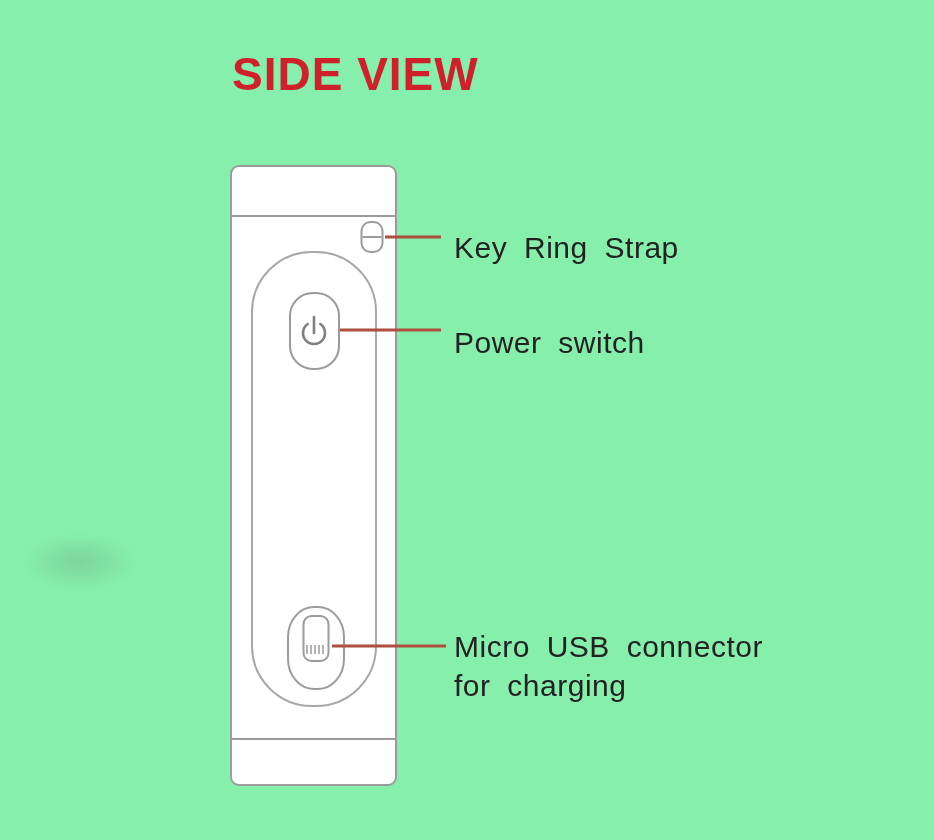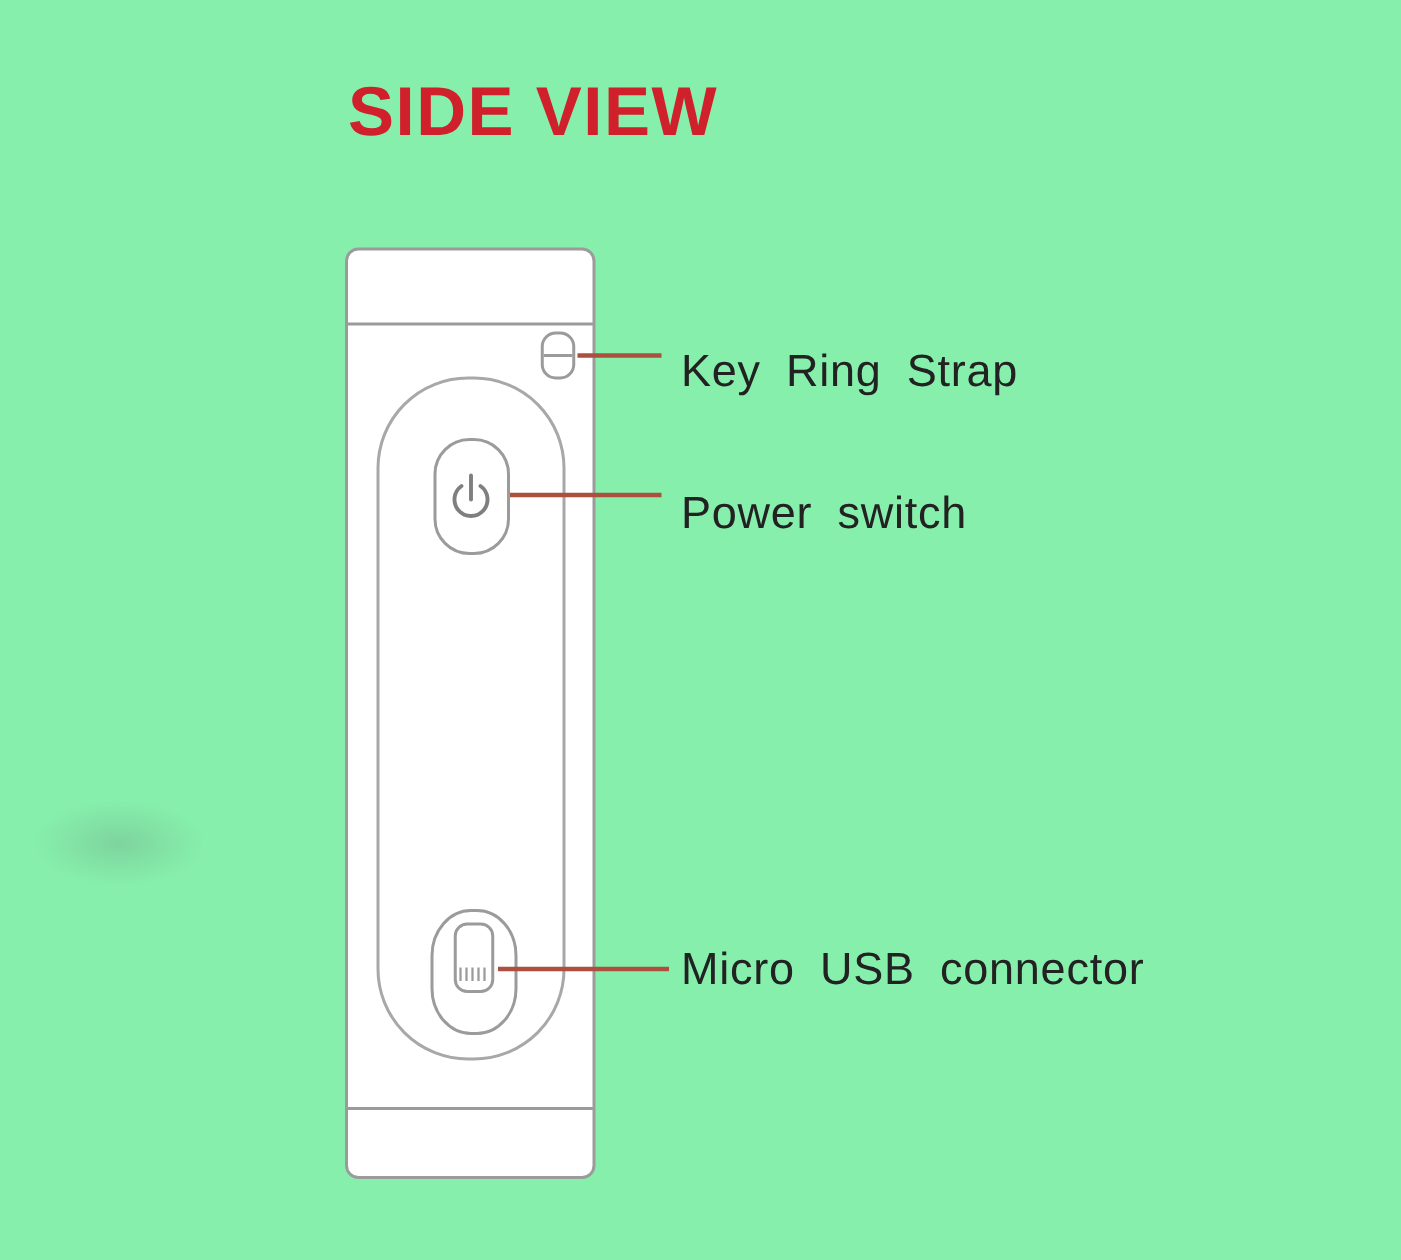--- a/index.html
+++ b/index.html
@@ -106,15 +106,16 @@
     <line x1="340" y1="330" x2="441" y2="330" class="callout"></line>
     <line x1="332" y1="646" x2="446" y2="646" class="callout"></line>
   </svg>
 
   <div class="label label-key">Key Ring Strap</div>
 
   <div class="label label-power">Power switch</div>
 
   <div class="label label-usb">
     <div>Micro USB connector</div>
+    <div>for charging</div>
   </div>
 
 </div>
 
 </body></html>

